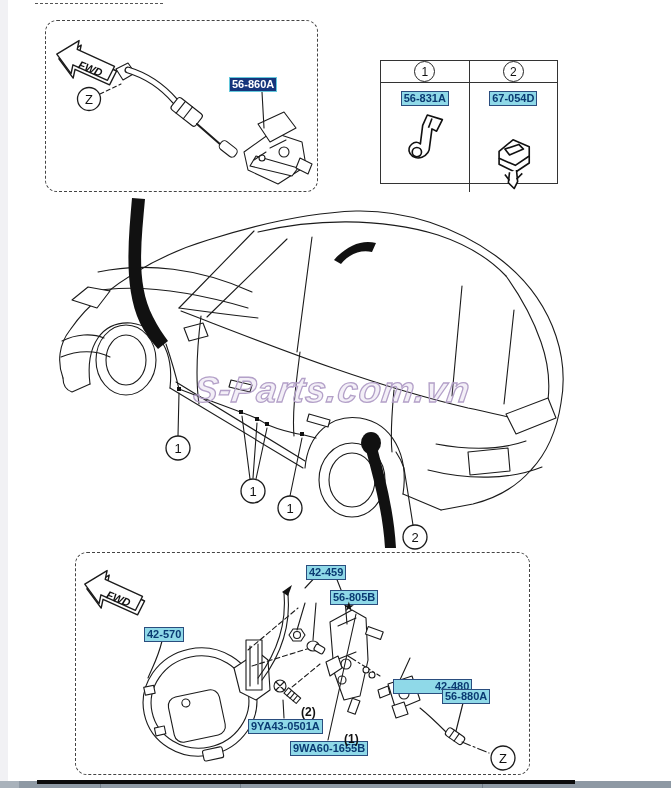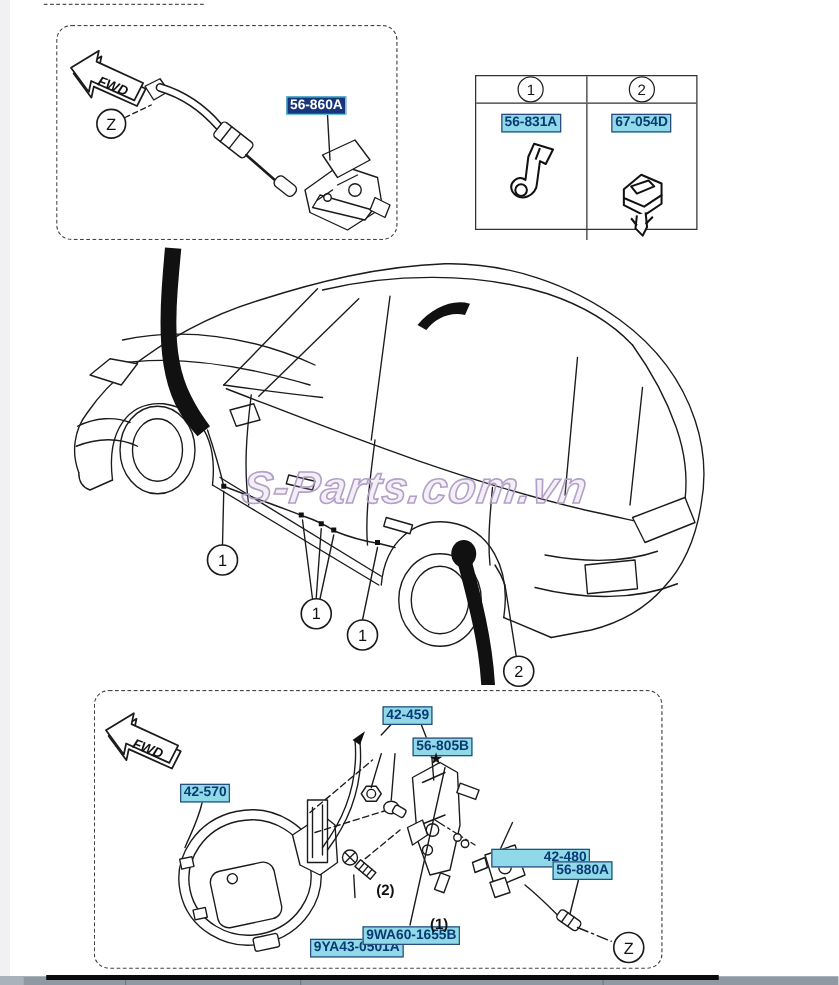--- a/index.html
+++ b/index.html
@@ -279,21 +279,21 @@
 
   <div id="watermark">S-Parts.com.vn</div>
 
   <span class="plabel sel" style="left:229px;top:77px;">56-860A</span>
 
   <span class="plabel" style="left:303px;top:590px;margin-left:27px;">56-805B</span>
   <span class="plabel" style="left:294px;top:565px;margin-left:12px;">42-459</span>
   <span class="plabel" style="left:144px;top:627px;">42-570</span>
   <span class="plabel" style="left:393px;top:679px;padding-left:41px;">42-480</span>
   <span class="plabel" style="left:442px;top:689px;">56-880A</span>
-  <span class="plabel" style="left:248px;top:719px;margin-top:32px;">9YA43-0501A</span>
+  <span class="plabel" style="left:248px;top:719px;">9YA43-0501A</span>
   <span class="plabel" style="left:290px;top:741px;">9WA60-1655B</span>
 
   <span class="qty" style="left:301px;top:705px;">(2)</span>
   <span class="qty" style="left:344px;top:732px;">(1)</span>
   <span class="star" style="left:343px;top:599px;">★</span>
 
   <div class="bottombar">
     <div class="lite"></div>
     <div class="seam" style="left:100px;"></div>
     <div class="seam" style="left:240px;"></div>

